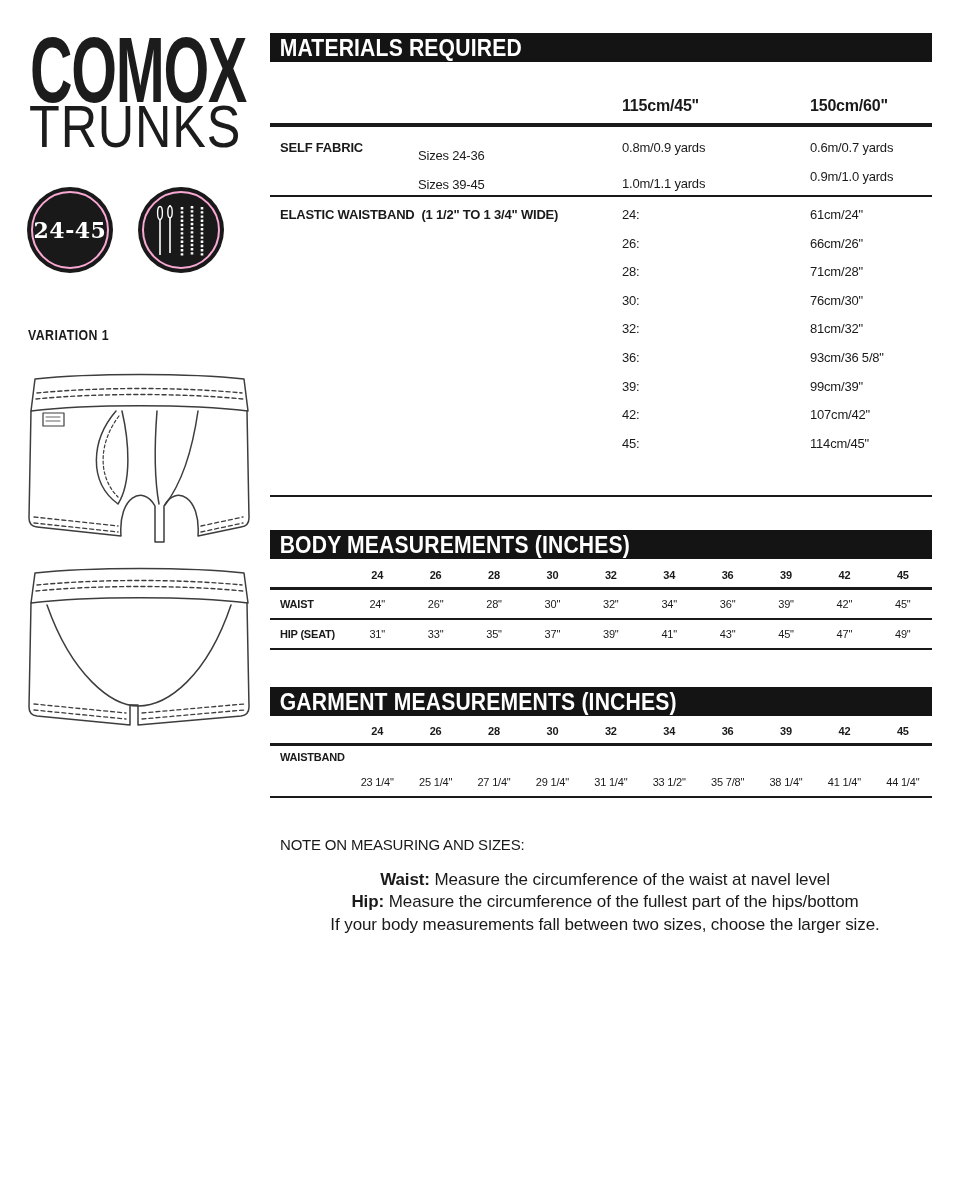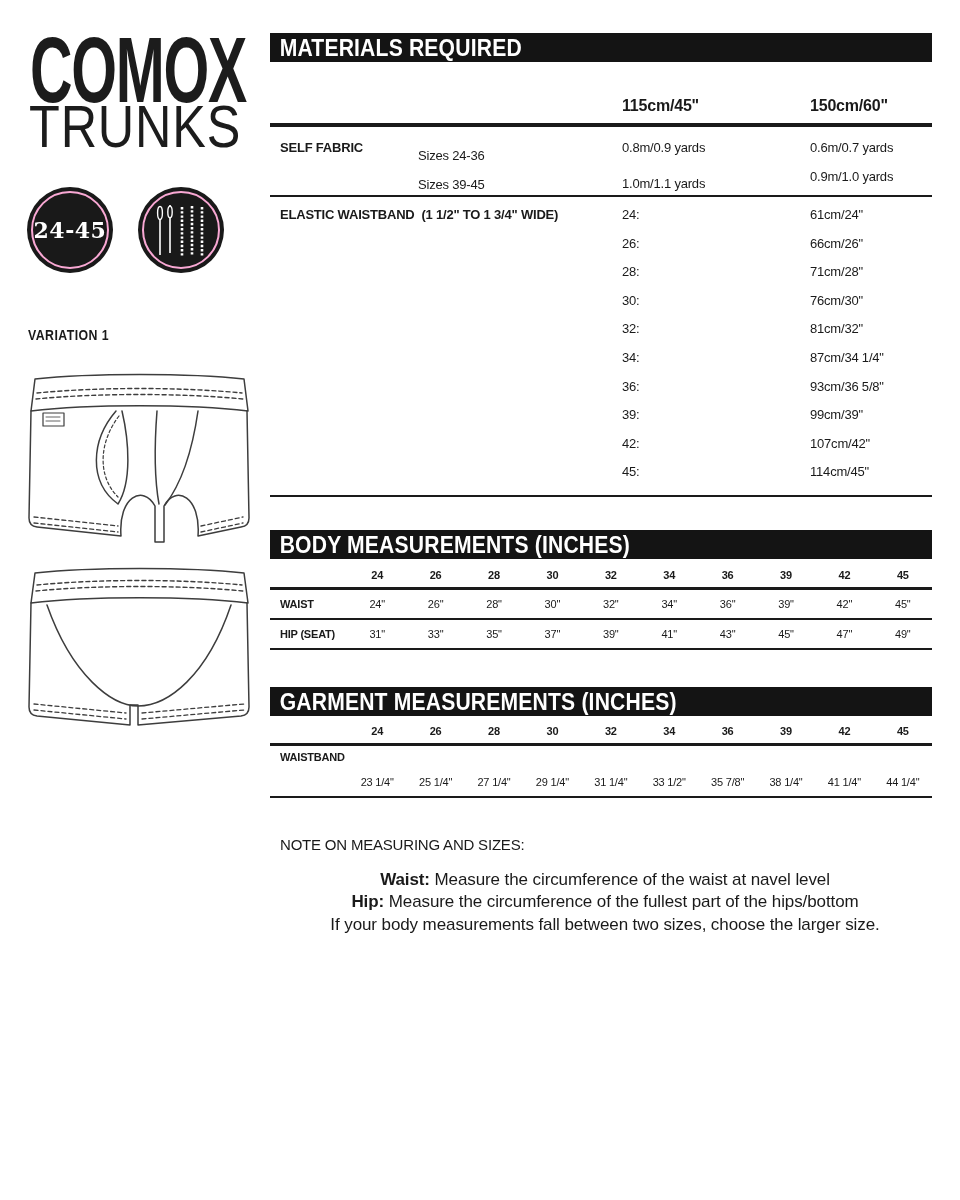--- a/index.html
+++ b/index.html
@@ -195,24 +195,20 @@
         </div>
       <div class="erow fs15">
           <span class="esize">30:</span>
           <span class="elen">76cm/30"</span>
         </div>
       <div class="erow fs15">
           <span class="esize">32:</span>
           <span class="elen">81cm/32"</span>
         </div>
       <div class="erow fs15">
-          <span class="esize">34:</span>
-          <span class="elen">87cm/34 1/4"</span>
-        </div>
-      <div class="erow fs15">
           <span class="esize">36:</span>
           <span class="elen">93cm/36 5/8"</span>
         </div>
       <div class="erow fs15">
           <span class="esize">39:</span>
           <span class="elen">99cm/39"</span>
         </div>
       <div class="erow fs15">
           <span class="esize">42:</span>
           <span class="elen">107cm/42"</span>

